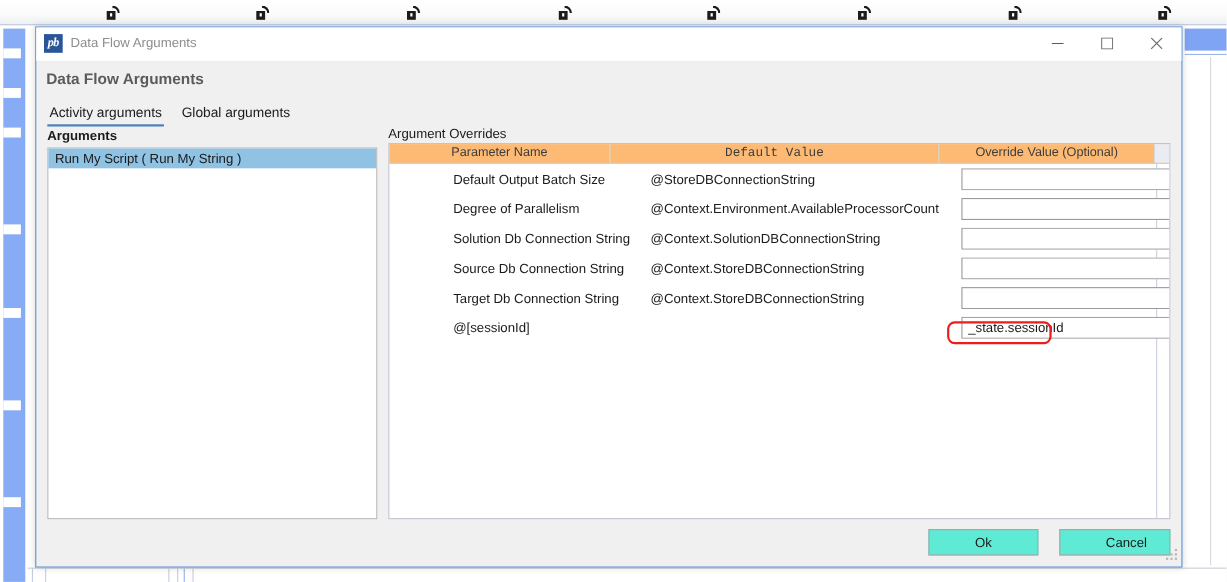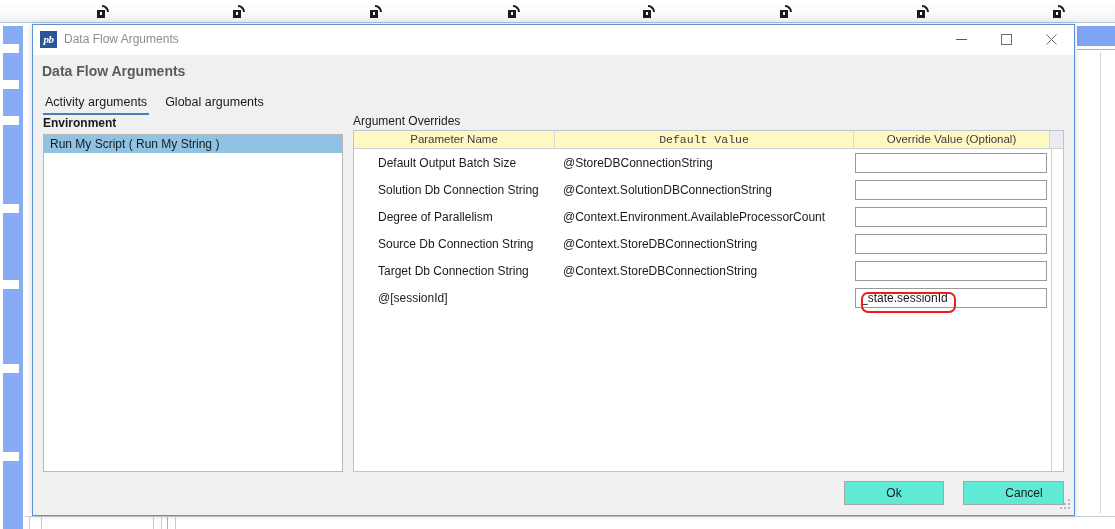--- a/index.html
+++ b/index.html
@@ -205,21 +205,21 @@
     position: absolute;
     left: 320px; top: 105px;
     width: 711px; height: 342px;
     background: #ffffff;
     border: 1px solid #c0c4cf;
     box-sizing: border-box;
   }
   .grid-head {
     display: flex;
     height: 17px;
-    background: #fef9c3;
+    background: #fdba74;
     border-bottom: 1px solid #d0d0d0;
   }
   .gh {
     height: 17px;
     line-height: 17px;
     font-size: 11.5px;
     color: #3c3c3c;
     text-align: center;
     border-right: 1px solid #d7d7d7;
     box-sizing: border-box;
@@ -236,21 +236,21 @@
     align-items: center;
     height: 27px;
   }
   .cell {
     font-size: 12px;
     color: #1a1a1a;
     box-sizing: border-box;
     white-space: nowrap;
     overflow: hidden;
   }
-  .cell-param { width: 201px; padding-left: 24px; }
+  .cell-param { width: 201px; padding-left: 24px; margin-left: 34px; }
   .cell-default { width: 299px; padding-left: 8px; }
   .cell-override { width: 196px; padding-left: 1px; position: relative; }
   .ov-input {
     width: 192px; height: 20px;
     background: #ffffff;
     border: 1px solid #9a9a9a;
     box-sizing: border-box;
     font-size: 12px;
     color: #1a1a1a;
     line-height: 18px;
@@ -396,21 +396,21 @@
     </div>
   </div>
 
   <div class="dialog-head">Data Flow Arguments</div>
 
   <div class="tabs">
     <div class="tab active">Activity arguments</div>
     <div class="tab">Global arguments</div>
   </div>
 
-  <div class="section-label" id="activities-label">Environment</div>
+  <div class="section-label" id="activities-label">Arguments</div>
 
   <div class="listbox">
     <div class="list-item selected">Run My Script  ( Run My String )</div>
   </div>
 
   <div class="section-label" id="overrides-label">Argument Overrides</div>
 
   <div class="grid">
     <div class="grid-head">
       <div class="gh gh-c0">Parameter Name</div>
@@ -423,30 +423,30 @@
 
     <div class="grid-row">
       <div class="cell cell-param">Default Output Batch Size</div>
       <div class="cell cell-default">@StoreDBConnectionString</div>
       <div class="cell cell-override">
         <div class="ov-input"></div>
       </div>
     </div>
 
     <div class="grid-row">
+      <div class="cell cell-param">Degree of Parallelism</div>
+      <div class="cell cell-default">@Context.Environment.AvailableProcessorCount</div>
+      <div class="cell cell-override">
+        <div class="ov-input"></div>
+      </div>
+    </div>
+
+    <div class="grid-row">
       <div class="cell cell-param">Solution Db Connection String</div>
       <div class="cell cell-default">@Context.SolutionDBConnectionString</div>
-      <div class="cell cell-override">
-        <div class="ov-input"></div>
-      </div>
-    </div>
-
-    <div class="grid-row">
-      <div class="cell cell-param">Degree of Parallelism</div>
-      <div class="cell cell-default">@Context.Environment.AvailableProcessorCount</div>
       <div class="cell cell-override">
         <div class="ov-input"></div>
       </div>
     </div>
 
     <div class="grid-row">
       <div class="cell cell-param">Source Db Connection String</div>
       <div class="cell cell-default">@Context.StoreDBConnectionString</div>
       <div class="cell cell-override">
         <div class="ov-input"></div>

